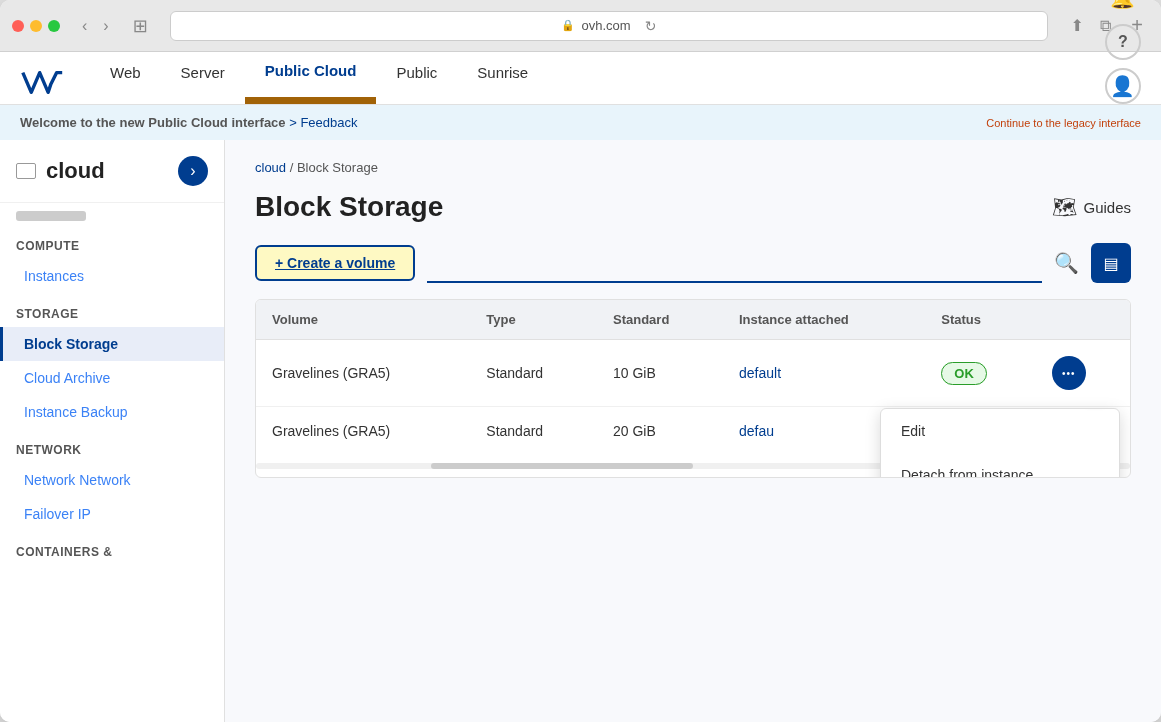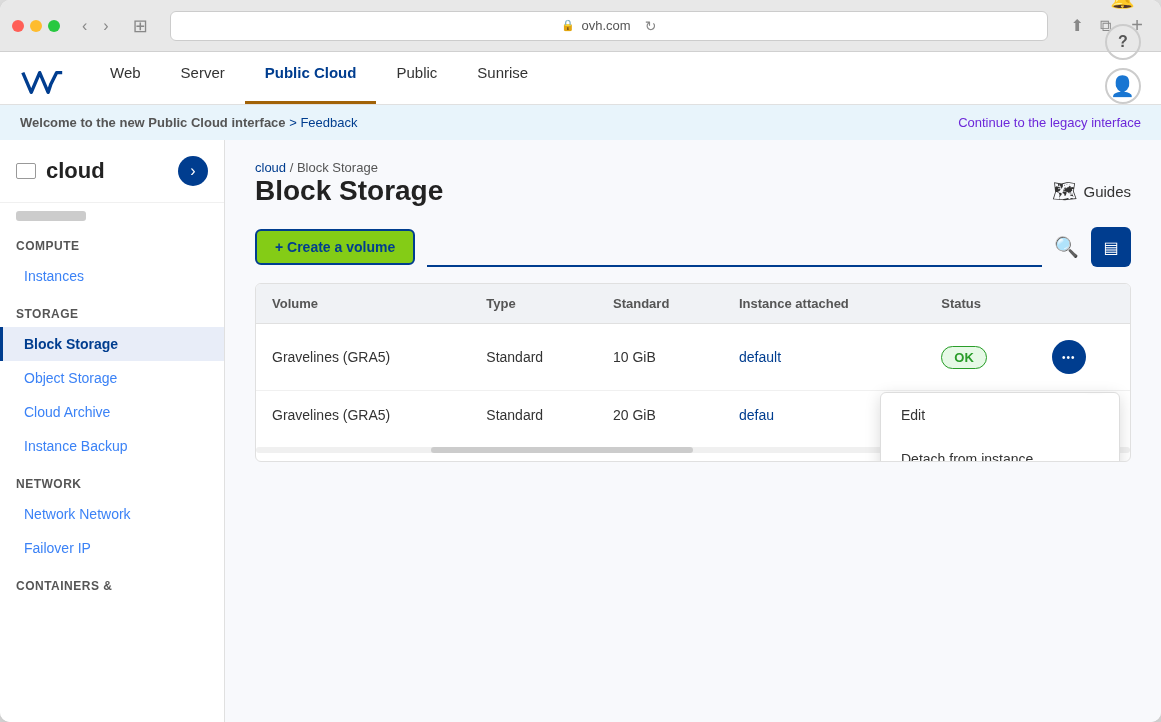--- a/index.html
+++ b/index.html
@@ -73,38 +73,38 @@
       align-items: center;
       font-size: 15px;
       color: #333;
       cursor: pointer;
       border-bottom: 3px solid transparent;
       font-weight: 400;
     }
     .nav-item.active {
       color: #003d8f;
       font-weight: 600;
-      border-bottom: 3px solid #a16207;
+      border-bottom: 7px solid #a16207;
     }
     .nav-right { display: flex; align-items: center; gap: 8px; margin-left: auto; flex-direction: column; }
     .nav-lang { font-size: 14px; color: #333; font-weight: 600; padding: 0 8px; }
     .nav-icon-btn { background: none; border: none; cursor: pointer; width: 36px; height: 36px; border-radius: 50%; display: flex; align-items: center; justify-content: center; font-size: 20px; color: #555; }
 
     
     .banner {
       background: #e8f4fb;
       padding: 10px 20px;
       display: flex;
       align-items: center;
       justify-content: space-between;
       font-size: 13px;
     }
     .banner-left { color: #555; }
     .banner-left a { color: #003d8f; text-decoration: none; }
-    .banner-link { color: #6d28d9; text-decoration: none; font-size: 13px; }
+    .banner-link { color: #c2410c; text-decoration: none; font-size: 11px; }
 
     
     .content-area {
       display: flex;
       flex: 1;
       overflow: hidden;
     }
 
     
     .sidebar {
@@ -156,21 +156,21 @@
     .sidebar-item.active { background: #e8edf8; color: #003d8f; font-weight: 600; border-left: 3px solid #003d8f; padding-left: 21px; }
 
     
     .main-content {
       flex: 1;
       overflow-y: auto;
       padding: 20px 30px;
       background: #f8f9fc;
       position: relative;
     }
-    .breadcrumb { font-size: 13px; color: #555; }
+    .breadcrumb { font-size: 13px; color: #555; margin-bottom: 16px; }
     .breadcrumb a { color: #003d8f; text-decoration: none; }
     .breadcrumb span { color: #555; }
 
     .page-title-row {
       display: flex;
       align-items: center;
       justify-content: space-between;
       margin-bottom: 20px;
     }
     .page-title { font-size: 28px; font-weight: 700; color: #222; }
@@ -186,28 +186,29 @@
       font-weight: 500;
     }
 
     .toolbar-row {
       display: flex;
       align-items: center;
       gap: 12px;
       margin-bottom: 16px;
     }
     .create-vol-btn {
-      background: #84cc16;
+      background: #fef9c3;
       border: 2px solid #003d8f;
       color: #003d8f;
       border-radius: 6px;
       padding: 8px 18px;
       font-size: 14px;
       font-weight: 600;
       cursor: pointer;
+      text-decoration: underline;
     }
     .search-box {
       flex: 1;
       height: 40px;
       border: none;
       border-bottom: 2px solid #003d8f;
       background: transparent;
       font-size: 14px;
       padding: 0 8px;
       outline: none;
@@ -389,21 +390,20 @@
       </div>
       <div style="padding: 8px 16px 4px;">
         <div class="sidebar-project-bar"></div>
       </div>
 
       <div class="sidebar-section-label">Compute</div>
       <div class="sidebar-item">Instances</div>
 
       <div class="sidebar-section-label">Storage</div>
       <div class="sidebar-item active">Block Storage</div>
-      <div class="sidebar-item">Object Storage</div>
       <div class="sidebar-item">Cloud Archive</div>
       <div class="sidebar-item">Instance Backup</div>
 
       <div class="sidebar-section-label">Network</div>
       <div class="sidebar-item">Network Network</div>
       <div class="sidebar-item">Failover IP</div>
 
       <div class="sidebar-section-label">Containers &amp;</div>
     </div>
 

